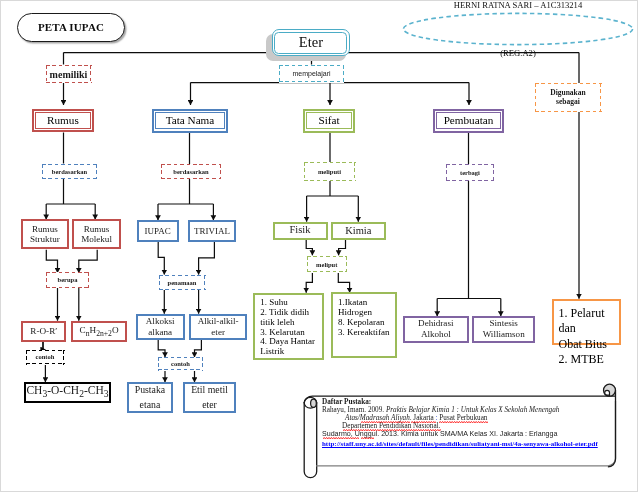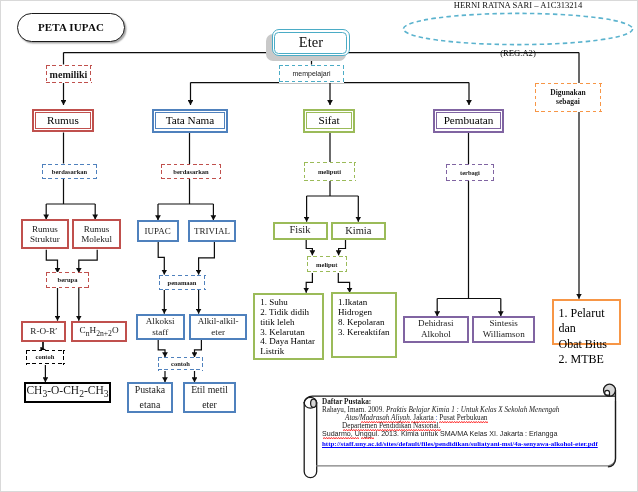--- a/index.html
+++ b/index.html
@@ -231,21 +231,21 @@
   <div class="sgl" style="left:23px;top:381px;width:87px;height:20.5px;font-size:11.5px;border:2.2px solid #000;">
     <span><span>CH</span><sub>3</sub><span>-O-CH</span><sub>2</sub><span>-CH</span><sub>3</sub></span>
   </div>
 
   <div class="dash c-red" style="left:160px;top:163px;width:60px;height:15px;font-size:6.5px;">berdasarkan</div>
   <div class="sgl s-blue" style="left:135.6px;top:219.1px;width:42px;height:22.1px;font-size:9px;">IUPAC</div>
   <div class="sgl s-blue" style="left:187px;top:219.1px;width:47.8px;height:22.1px;font-size:9px;">TRIVIAL</div>
   <div class="dash c-blue" style="left:157.5px;top:273.5px;width:47px;height:15.5px;font-size:6.5px;">penamaan</div>
   <div class="sgl s-blue" style="left:134.5px;top:312.6px;width:49.4px;height:26.4px;font-size:9.1px;flex-direction:column;line-height:1.16;">
     <span>Alkoksi</span>
-    <span>staff</span>
+    <span>alkana</span>
   </div>
   <div class="sgl s-blue" style="left:188.1px;top:312.6px;width:58.1px;height:26.4px;font-size:9.1px;flex-direction:column;line-height:1.16;">
     <span>Alkil-alkil-</span>
     <span>eter</span>
   </div>
   <div class="dash c-blue" style="left:157px;top:356px;width:45px;height:13.5px;font-size:6.5px;">contoh</div>
   <div class="sgl s-blue" style="left:125.5px;top:381.3px;width:46.9px;height:30.8px;font-size:9.8px;flex-direction:column;line-height:1.5;">
     <span>Pustaka</span>
     <span>etana</span>
   </div>

